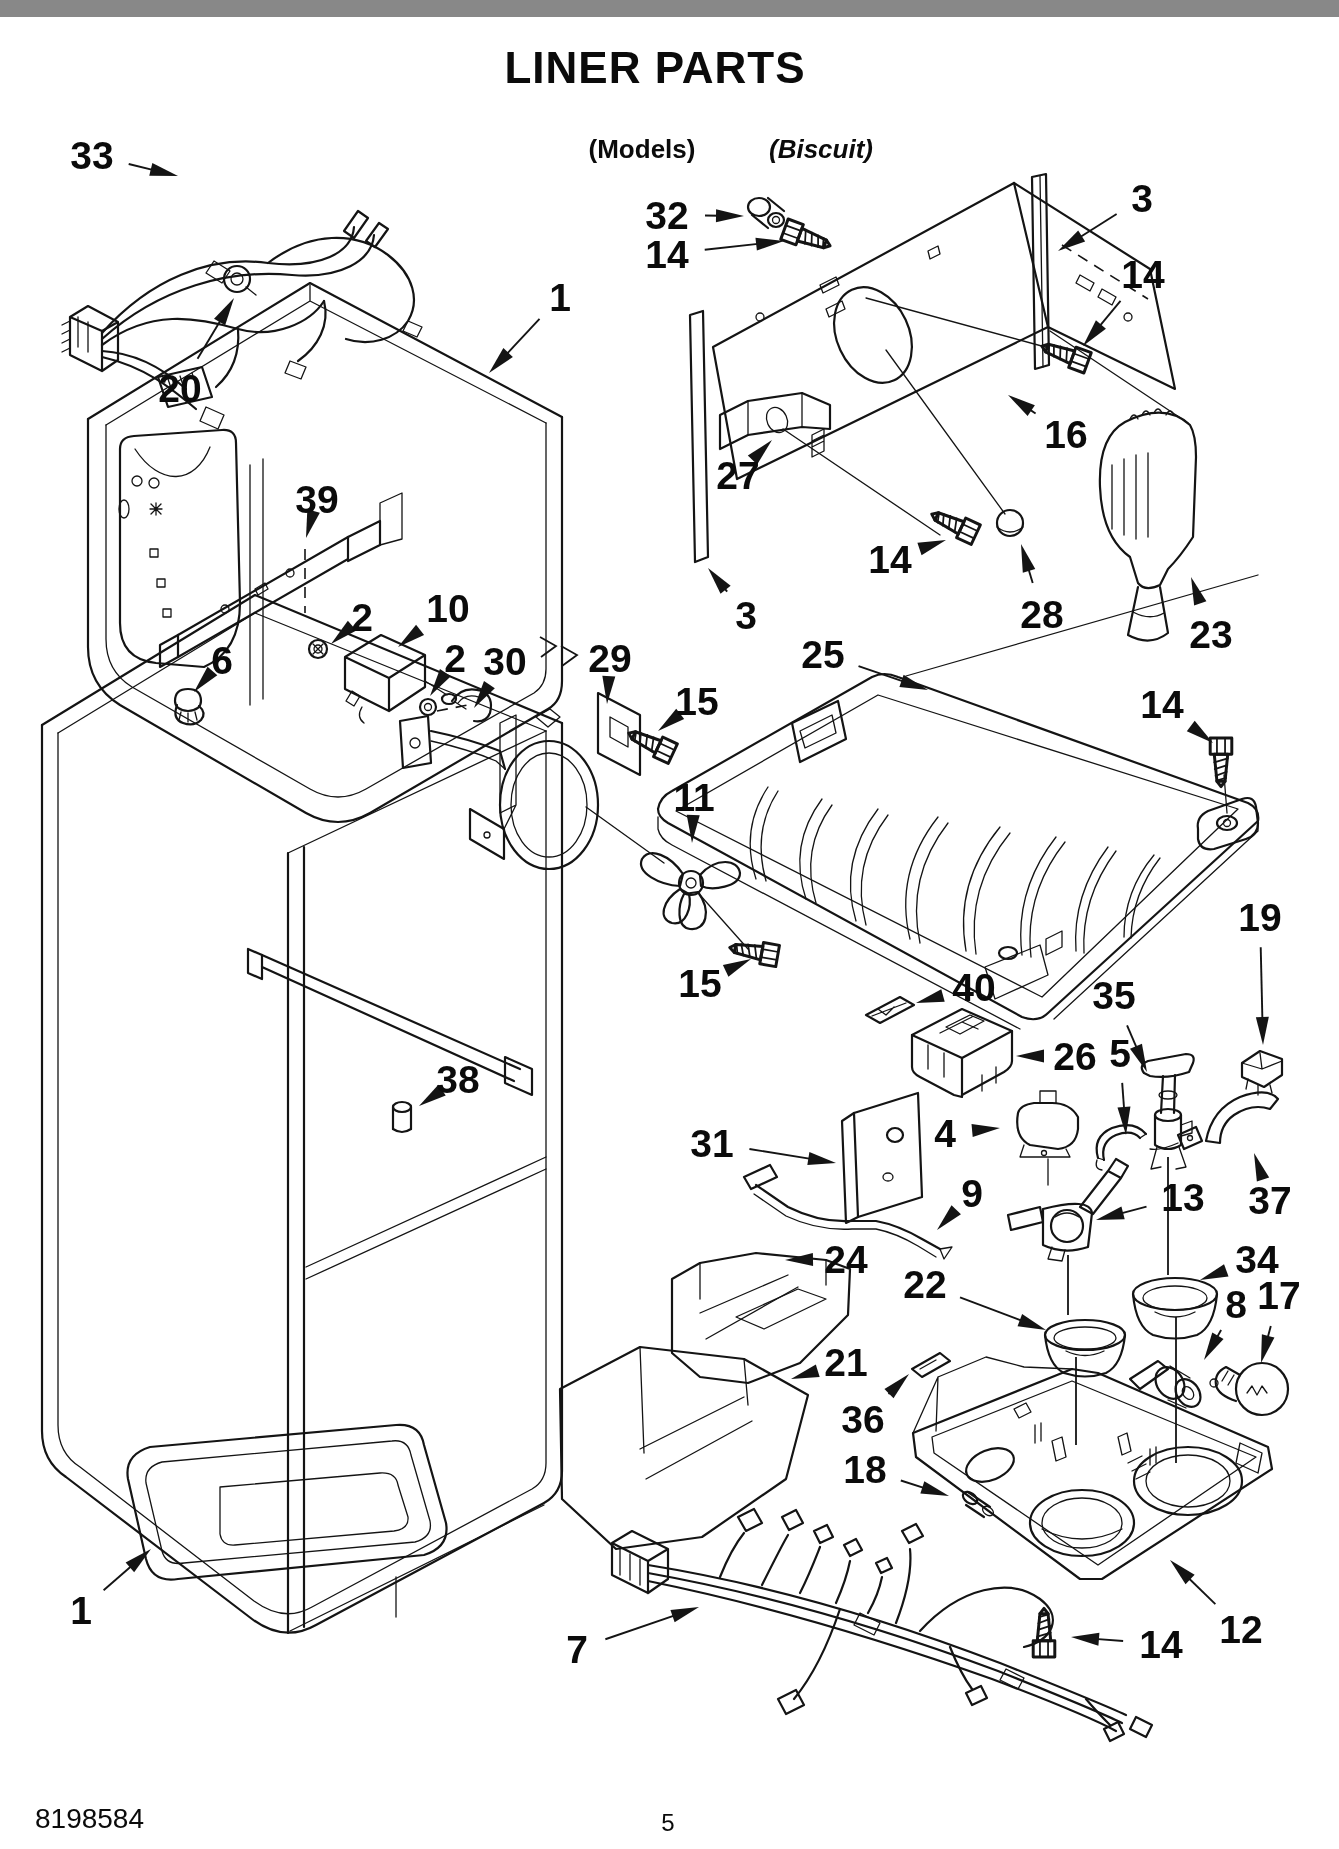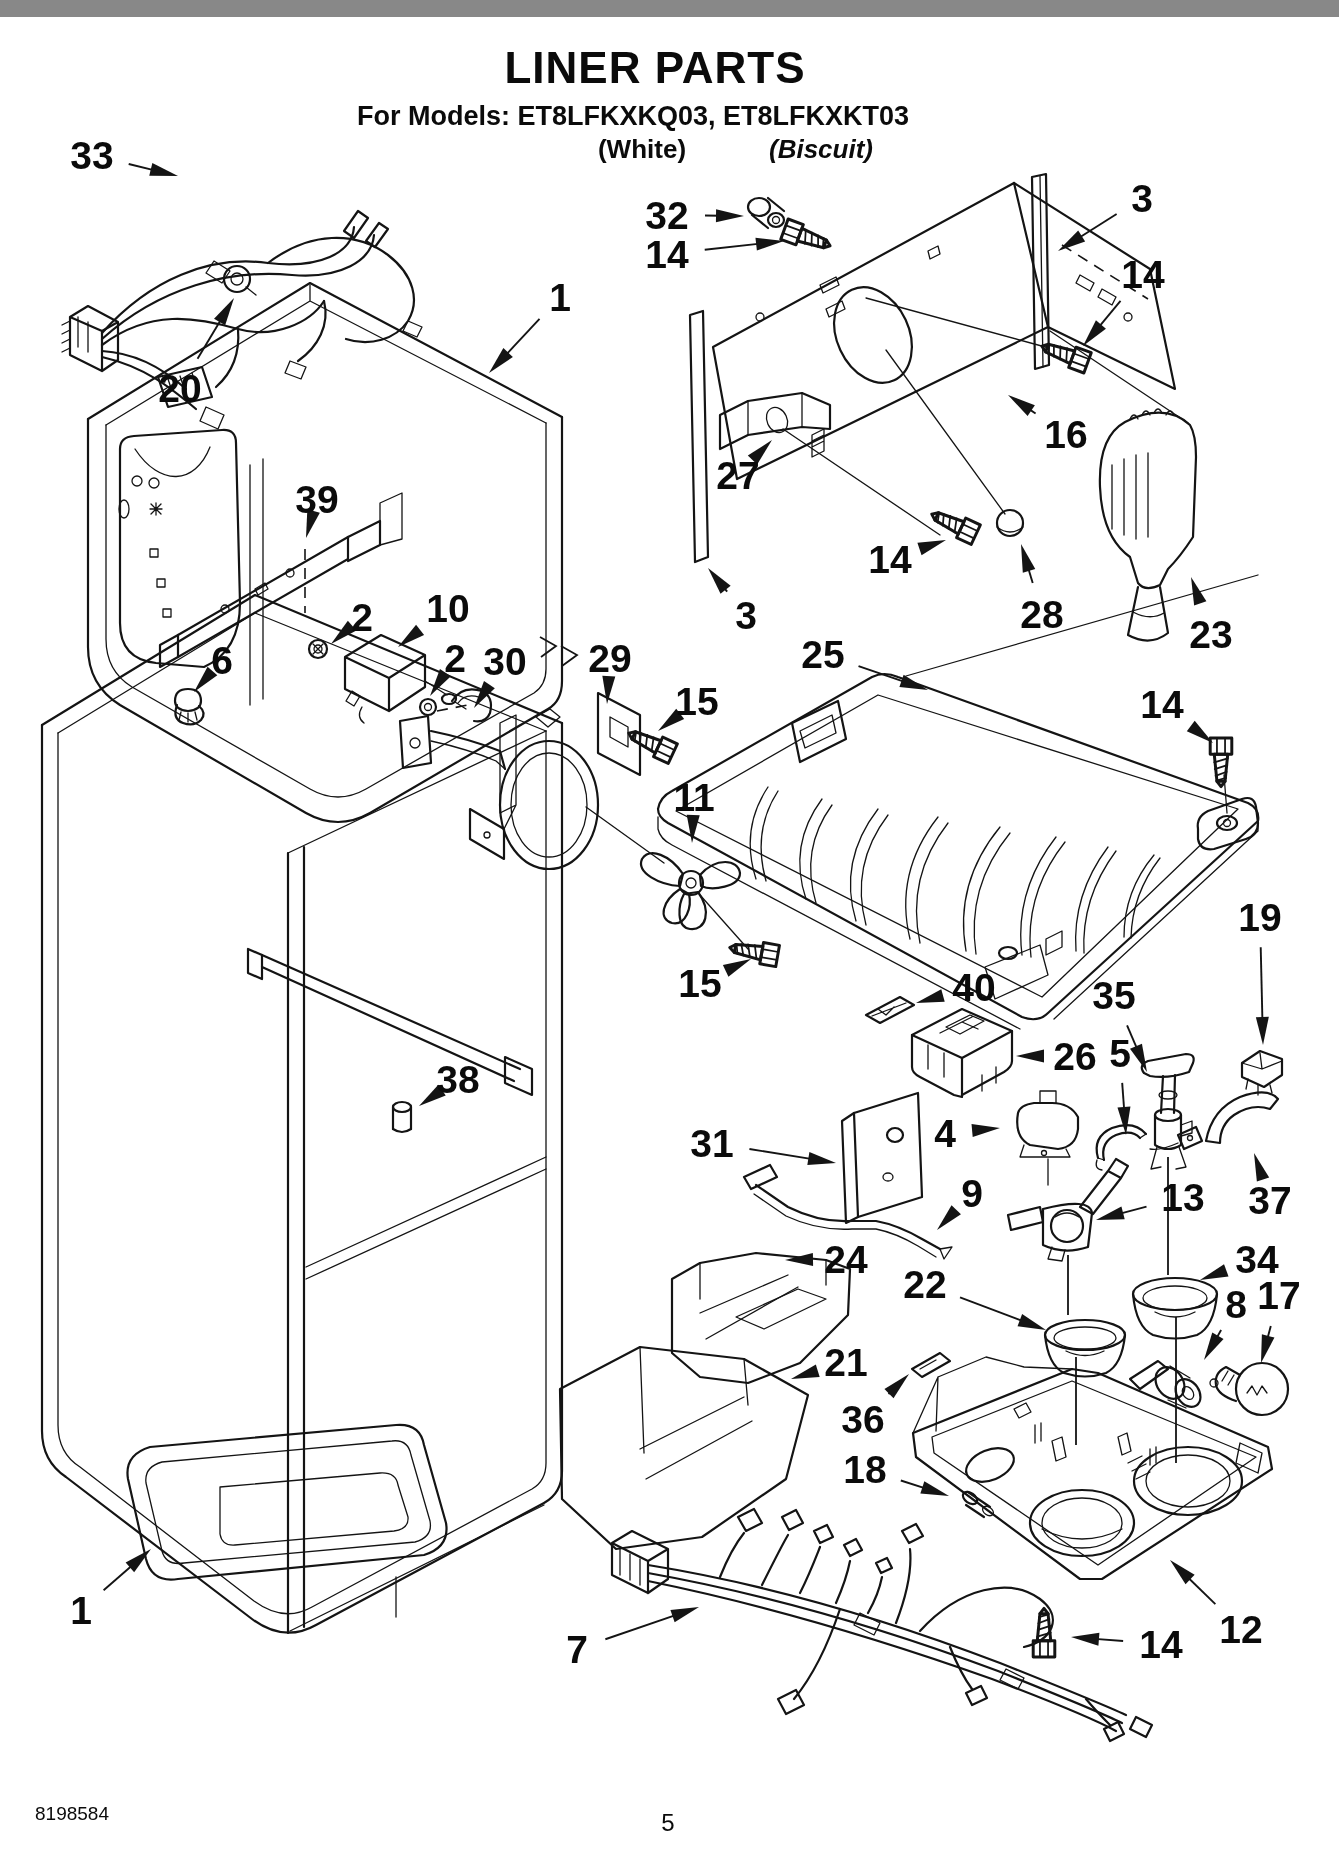--- a/index.html
+++ b/index.html
@@ -3,38 +3,37 @@
 <meta charset="utf-8">
 <style>
   html,body{margin:0;padding:0;background:#888;}
   #page{position:relative;width:1339px;height:1849px;background:#ffffff;margin:17px auto;
         font-family:"Liberation Sans", sans-serif;overflow:hidden;}
   .hdr{position:absolute;transform:translateX(-50%);white-space:nowrap;color:#0b0b0b;font-weight:bold;}
   #title{left:655px;top:26px;font-size:44px;letter-spacing:1px;}
   #models{left:633px;top:84px;font-size:27px;}
   #colorL{left:642px;top:117px;font-size:26px;}
   #colorR{left:821px;top:117px;font-size:26px;font-style:italic;}
-  .ftr{position:absolute;color:#0b0b0b;font-size:19px;}
+  .ftr{position:absolute;color:#0b0b0b;font-size:28px;}
   #docnum{left:35px;top:1786px;}
   #pagenum{left:668px;top:1792px;transform:translateX(-50%);font-size:24px;}
   svg{position:absolute;left:0;top:0;}
   .ln{fill:none;stroke:#141414;stroke-width:2.2;stroke-linecap:round;stroke-linejoin:round;}
   .thin{fill:none;stroke:#141414;stroke-width:1.3;stroke-linecap:round;stroke-linejoin:round;}
   .med{fill:none;stroke:#141414;stroke-width:1.8;}
   .dash{fill:none;stroke:#141414;stroke-width:1.6;stroke-dasharray:11 8;}
   .callout-num{font-family:"Liberation Sans",sans-serif;font-weight:bold;font-size:39px;fill:#0b0b0b;}
 </style>
 </head>
 <body>
 
 <div id="page">
 
   <div id="title" class="hdr">LINER PARTS</div>
-  <div id="models" class="hdr">For Models: ET8LFKXKQ03, ET8LFKXKT03</div>
-  <div id="colorL" class="hdr">(White)</div>
+  <div id="colorL" class="hdr">(Models)</div>
   <div id="colorR" class="hdr">(Biscuit)</div>
 
   <svg id="art" width="1339" height="1849" viewBox="0 0 1339 1849">
 
     <defs>
 
       <g id="screw">
         <path class="ln" d="M-17,-8 L-5,-8 L-5,8 L-17,8 Z"></path>
         <path class="thin" d="M-17,-3 L-5,-3 M-17,3 L-5,3"></path>
         <path class="ln" d="M-5,-5 L15,-3 L15,3 L-5,5 Z"></path>

